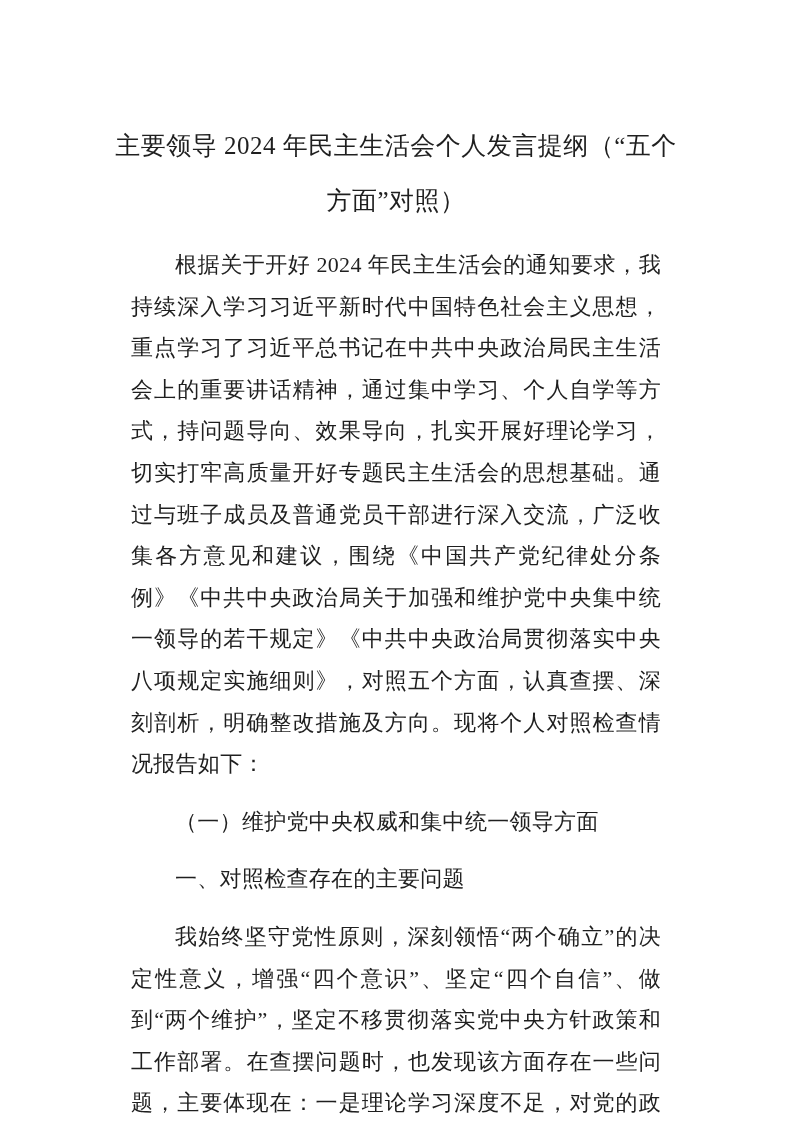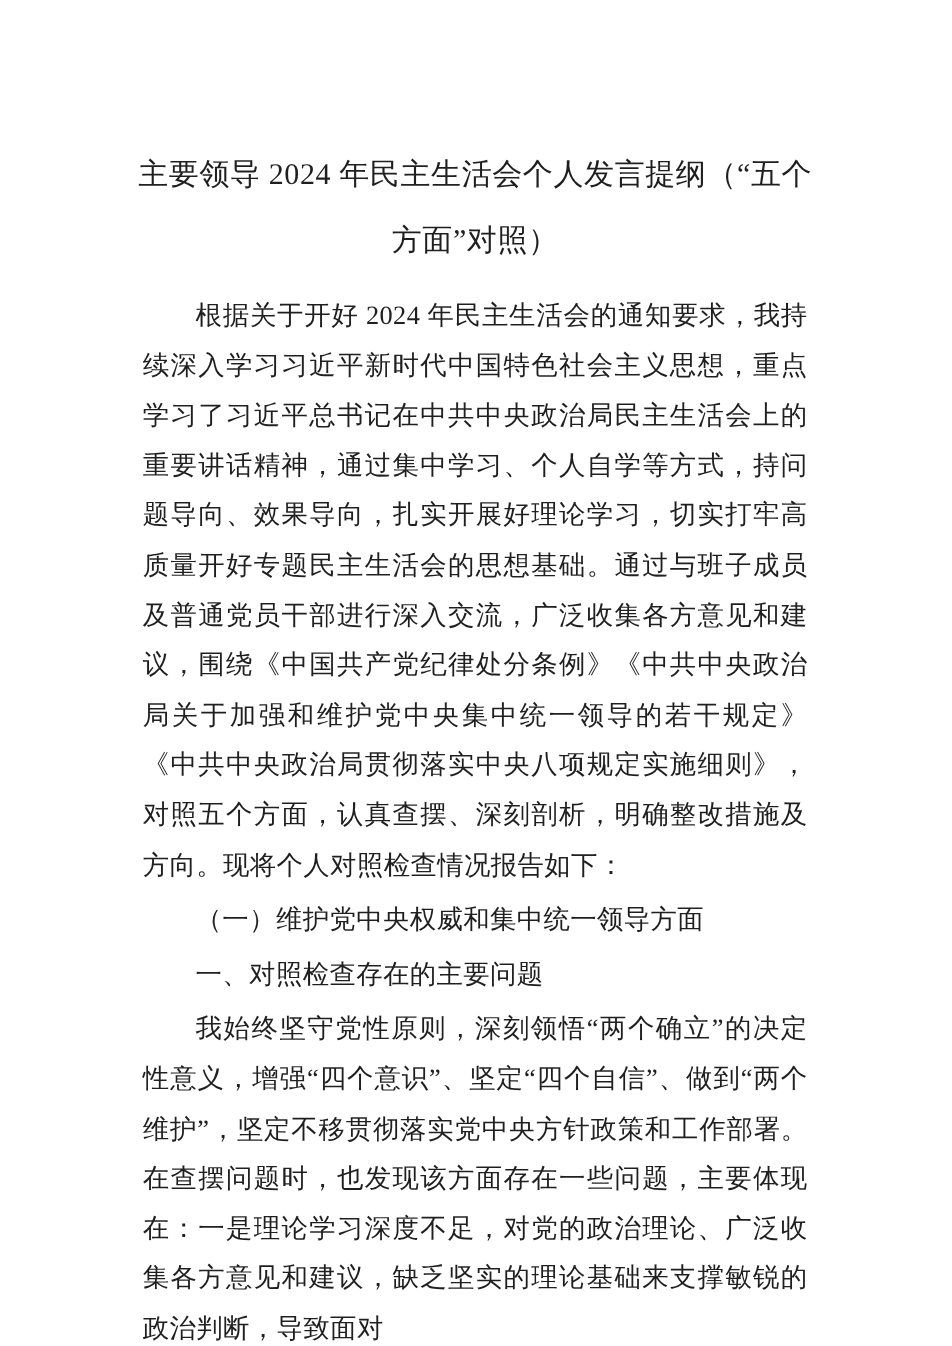--- a/index.html
+++ b/index.html
@@ -20,21 +20,21 @@
   }
   .doc-title {
     margin: 0 0 14px 0;
     font-size: 25px;
     font-weight: normal;
     line-height: 55px;
     text-align: center;
     letter-spacing: 0.5px;
   }
   .para {
-    margin: 4px;
+    margin: 16px;
     font-size: 22px;
     line-height: 41.6px;
     text-align: justify;
     text-justify: inter-ideograph;
     text-indent: 2em;
     letter-spacing: 0.3px;
   }
 </style>
 </head>
 <body>

